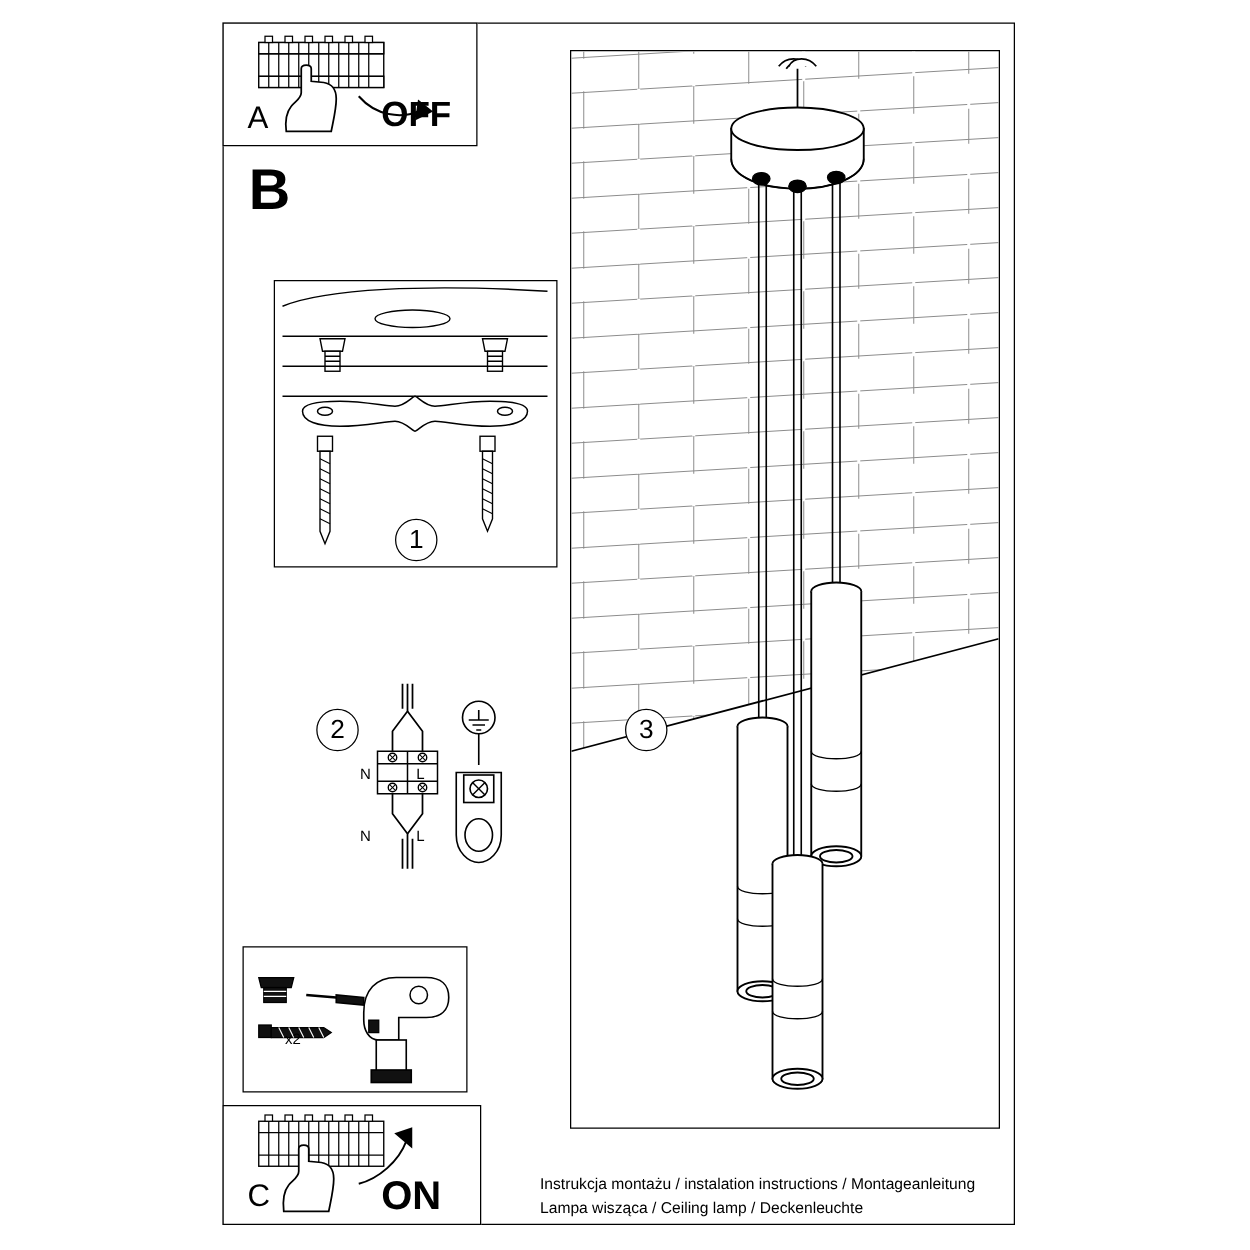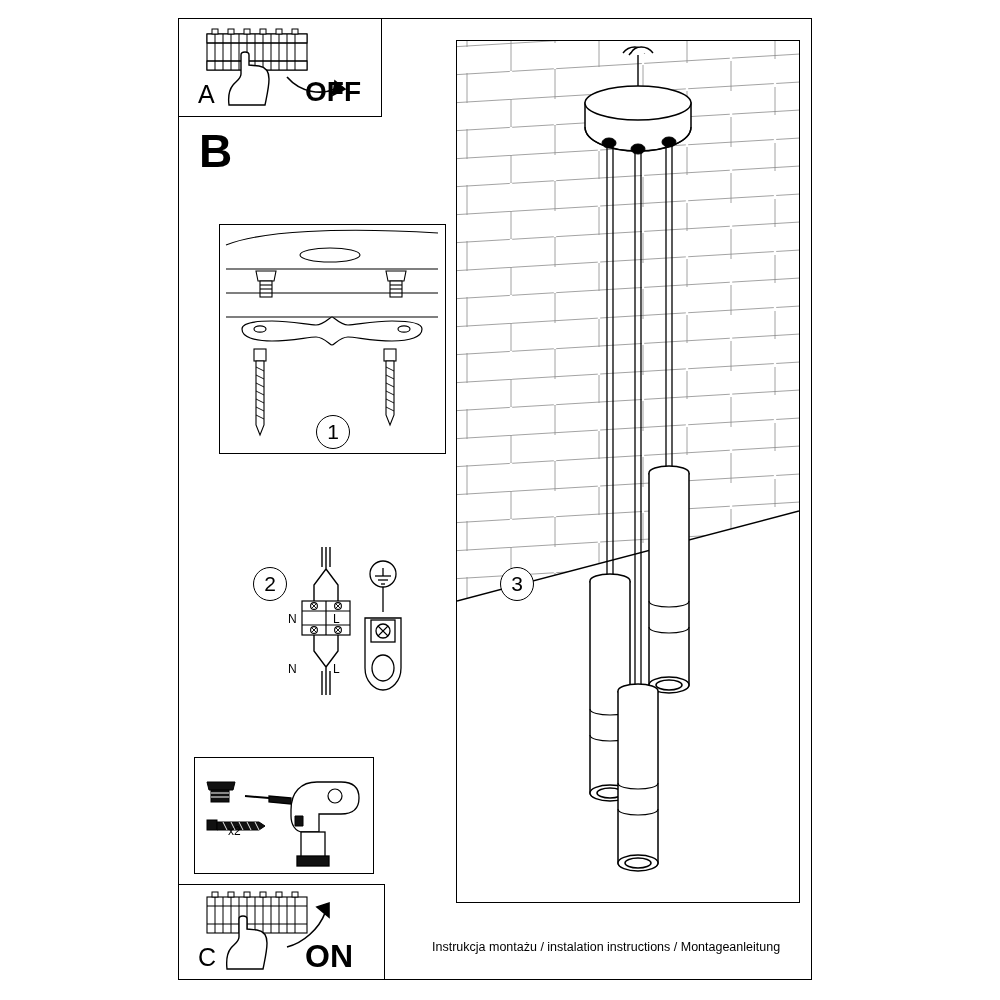--- a/index.html
+++ b/index.html
@@ -626,15 +626,16 @@
       <g stroke="#000" fill="none" stroke-width="1.1">
         <path d="M161,742 C161,750 201,750 201,742"></path>
         <path d="M161,768 C161,776 201,776 201,768"></path>
       </g>
     </svg>
   </div>
   <div class="abs circle-num num-3">3</div>
 
   <div class="abs caption">
     <div>Instrukcja montażu / instalation instructions / Montageanleitung</div>
+    <div>Lampa wisząca / Ceiling lamp / Deckenleuchte</div>
   </div>
 
 </div>
 
 </body></html>

